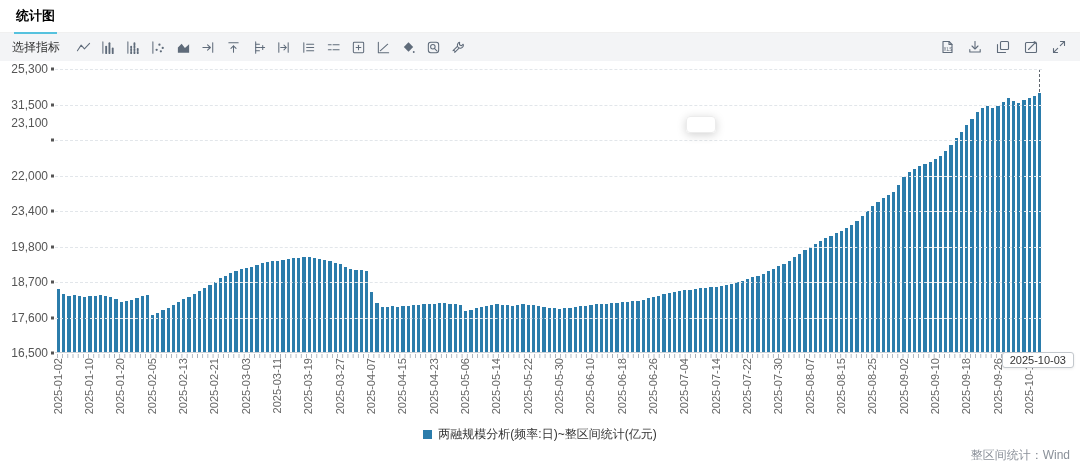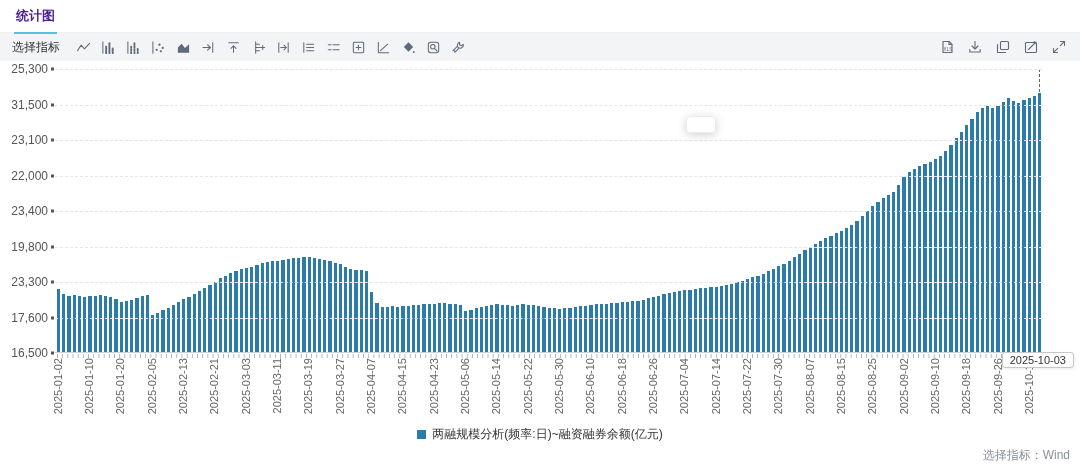--- a/index.html
+++ b/index.html
@@ -3,21 +3,21 @@
 <meta charset="utf-8">
 <style>
   * { margin:0; padding:0; box-sizing:border-box; }
   html,body { width:1080px; height:467px; background:#fff; overflow:hidden;
     font-family:"Liberation Sans","DejaVu Sans",sans-serif; }
   
   .tabbar { height:33px; display:flex; align-items:center; padding:0 14px; gap:28px;
     border-bottom:1px solid #f0f0f0; background:#fff; }
   .tab { font-size:13px; font-weight:700; color:#333; cursor:pointer; position:relative;
     padding:8px 2px 9px; }
-  .tab.active { color:#4c1d95; }
+  .tab.active { color:#000000; }
   .tab.active::after { content:""; position:absolute; left:0; right:0; bottom:0;
     height:2px; background:#56c2de; }
   
   .toolbar { height:28px; background:#f3f4f6; display:flex; align-items:center;
     padding:0 12px; gap:6px; }
   .tb-label { font-size:12px; color:#333; margin-right:4px; white-space:nowrap; }
   .tb-select { width:238px; height:22px; background:#fff; border:1px solid #d6d9dd;
     border-radius:3px; display:flex; align-items:center; padding:0 6px; gap:4px;
     cursor:pointer; }
   .tb-select .sel-text { flex:1; font-size:12px; color:#333; white-space:nowrap;
@@ -236,25 +236,25 @@
           <path d="M2.7,13.3 L6.7,9.3"></path>
         </svg>
       </span>
     </div>
 </div>
 
 <div class="chart-area">
   <div class="ylabels" id="ylabels">
       <div class="ylabel" style="top: 284px;">16,500</div>
       <div class="ylabel" style="top: 248.5px;">17,600</div>
-      <div class="ylabel" style="top: 213px;">23,300</div>
+      <div class="ylabel" style="top: 213px;">18,700</div>
       <div class="ylabel" style="top: 177.5px;">19,800</div>
       <div class="ylabel" style="top: 142px;">23,400</div>
       <div class="ylabel" style="top: 106.5px;">22,000</div>
-      <div class="ylabel" style="top: 71px;">23,100</div>
+      <div class="ylabel" style="top: 54px;">23,100</div>
       <div class="ylabel" style="top: 35.5px;">31,500</div>
       <div class="ylabel" style="top: 0px;">25,300</div>
     </div>
   <div class="plot" id="plot">
     <div class="bars" id="bars">
         <div class="bar" title="2025-01-02 : 18480" style="height: 22.5%; background: rgb(43, 124, 171);"></div>
         <div class="bar" title="2025-01-03 : 18330" style="height: 20.7955%; background: rgb(43, 124, 171);"></div>
         <div class="bar" title="2025-01-06 : 18270" style="height: 20.1136%; background: rgb(43, 124, 171);"></div>
         <div class="bar" title="2025-01-07 : 18290" style="height: 20.3409%; background: rgb(43, 124, 171);"></div>
         <div class="bar" title="2025-01-08 : 18270" style="height: 20.1136%; background: rgb(43, 124, 171);"></div>
@@ -500,17 +500,17 @@
     <div class="ytick" style="left: 51px; top: 185.5px;"></div>
     <div class="ytick" style="left: 51px; top: 150px;"></div>
     <div class="ytick" style="left: 51px; top: 114.5px;"></div>
     <div class="ytick" style="left: 51px; top: 79px;"></div>
     <div class="ytick" style="left: 51px; top: 43.5px;"></div>
     <div class="ytick" style="left: 51px; top: 8px;"></div>
   </div>
 
 <div class="legend-row">
   <span class="legend-swatch"></span>
-  <span class="legend-text">两融规模分析(频率:日)~融资融券余额(亿元)</span>
+  <span class="legend-text">两融规模分析(频率:日)~整区间统计(亿元)</span>
 </div>
 <div class="footer">
-  <span class="source-text">选择指标：Wind</span>
+  <span class="source-text">整区间统计：Wind</span>
 </div>
 
 </body></html>

